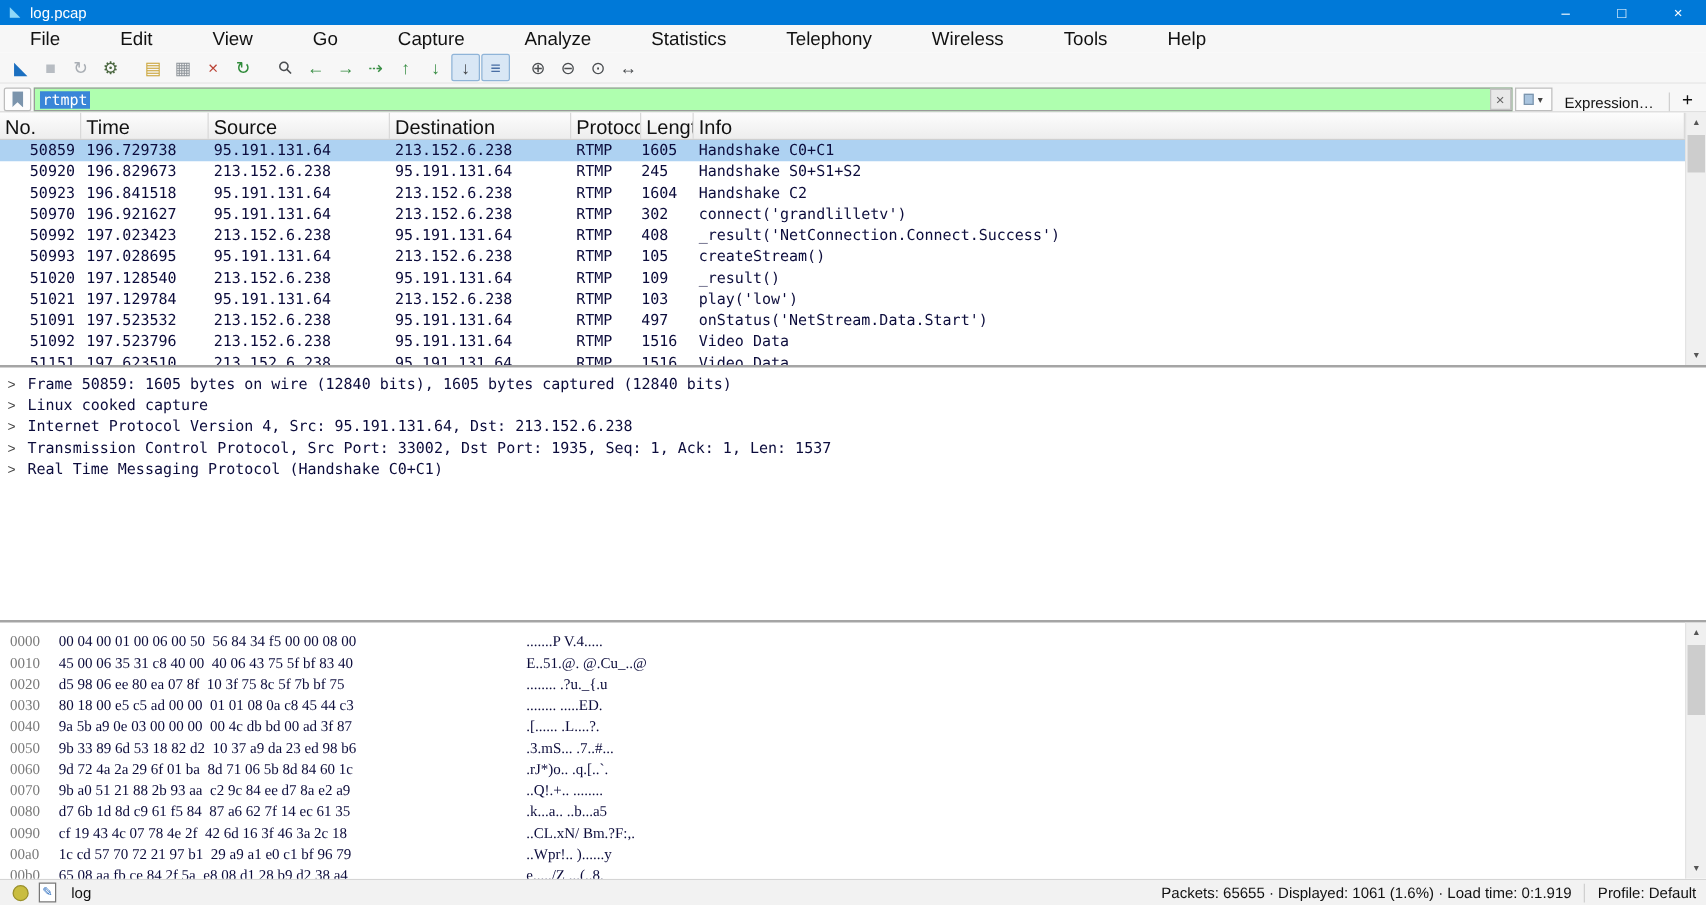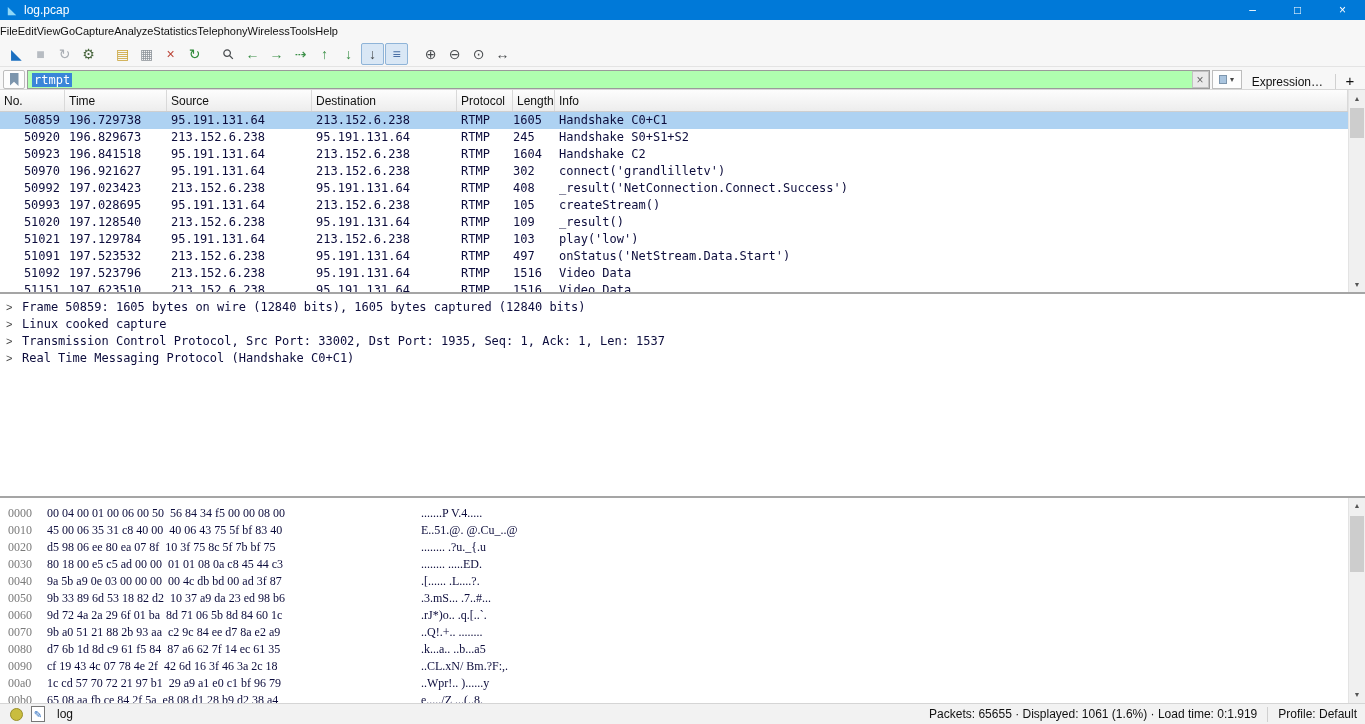--- a/index.html
+++ b/index.html
@@ -9,21 +9,21 @@
 
   
   .titlebar{height:20px;background:var(--c-titlebar,#0079d8);display:flex;align-items:center;color:#fff;flex:0 0 auto}
   .app-icon{width:16px;margin-left:4px;font-size:11px;color:#8fd8f8;line-height:20px;text-align:center}
   .title-text{margin-left:4px;font-size:12px}
   .win-controls{margin-left:auto;display:flex;height:100%}
   .win-btn{width:45px;height:100%;display:flex;align-items:center;justify-content:center;font-size:12px;cursor:default}
 
   
   .menubar{height:22px;background:#f7f7f7;display:flex;align-items:center;flex:0 0 auto}
-  .menu-item{padding:3px 0;font-size:11px;color:#111}
+  .menu-item{padding:3px 24px;font-size:15px;color:#111}
 
   
   .toolbar{height:25px;background:#f7f7f7;display:flex;align-items:center;padding-left:5px;border-bottom:1px solid #e4e4e4;flex:0 0 auto}
   .tool-btn{width:23px;height:22px;display:flex;align-items:center;justify-content:center;font-size:14px;border:1px solid transparent;border-radius:2px;margin-right:1px}
   .tool-btn.group-start{margin-left:10px}
   .tool-btn.pressed{background:#d9e7f5;border-color:#8fb4d8}
   .tool-btn .rot{transform:rotate(-45deg);display:inline-block}
 
   
   .filterbar{height:23px;background:#f7f7f7;display:flex;align-items:flex-end;padding:0 3px;border-bottom:1px solid #d8d8d8;flex:0 0 auto}
@@ -35,21 +35,21 @@
   .filter-combo{width:30px;height:19px;border:1px solid #bdbdbd;background:#fdfdfd;display:flex;align-items:center;justify-content:center;gap:3px;margin-left:2px}
   .combo-swatch{width:8px;height:9px;background:#a9c4de;border:1px solid #7c95ad}
   .combo-arrow{font-size:8px;color:#444}
   .expression-btn{padding:0 10px;color:#111;font-size:12px;white-space:nowrap}
   .vsep{width:1px;height:15px;background:#d0d0d0;margin:0 2px}
   .plus-btn{width:24px;text-align:center;font-size:15px;color:#111}
 
   
   .list-wrap{height:202px;position:relative;flex:0 0 auto;overflow:hidden}
   .header-row{height:22px;display:flex;background:linear-gradient(#fdfdfd,#ededed);border-bottom:1px solid #cfcfcf;padding-right:17px}
-  .hcell{border-right:1px solid #d9d9d9;padding:4px 0 0 4px;font-size:12px;color:#111;overflow:hidden;white-space:nowrap}
+  .hcell{border-right:1px solid #d9d9d9;padding:4px 0 0 4px;font-size:16px;color:#111;overflow:hidden;white-space:nowrap}
   .c-no{width:65px}.c-time{width:102px}.c-src{width:145px}.c-dst{width:145px}.c-proto{width:56px}.c-len{width:42px}.c-info{flex:1}
   .list-body{height:180px;overflow:hidden;font-family:"DejaVu Sans Mono","Liberation Mono",monospace;font-size:12px;color:var(--c-packet-text,#0c0c3c)}
   .prow{height:17px;display:flex;line-height:17px;white-space:nowrap}
   .prow.selected{background:var(--c-selected-row-bg,#aed2f2)}
   .pcell{overflow:hidden;white-space:nowrap;padding-left:4px}
   .pcell.c-no{text-align:right;padding-right:5px;padding-left:0}
   .pcell.c-len{text-align:left;padding-right:3px;padding-left:0}
 
   
   .sbar{position:absolute;right:0;width:17px;background:#f0f0f0;border-left:1px solid #e3e3e3}
@@ -302,20 +302,21 @@
     <div class="sbar list-sbar">
       <div class="sarrow">▲</div>
       <div class="sthumb"></div>
       <div class="sarrow sdown">▼</div>
     </div>
   </div>
 
   <div class="details">
       <div class="dline"><span class="twisty">&gt;</span><span class="dtext">Frame 50859: 1605 bytes on wire (12840 bits), 1605 bytes captured (12840 bits)</span></div>
       <div class="dline"><span class="twisty">&gt;</span><span class="dtext">Linux cooked capture</span></div>
+      <div class="dline"><span class="twisty">&gt;</span><span class="dtext">Internet Protocol Version 4, Src: 95.191.131.64, Dst: 213.152.6.238</span></div>
       <div class="dline"><span class="twisty">&gt;</span><span class="dtext">Transmission Control Protocol, Src Port: 33002, Dst Port: 1935, Seq: 1, Ack: 1, Len: 1537</span></div>
       <div class="dline"><span class="twisty">&gt;</span><span class="dtext">Real Time Messaging Protocol (Handshake C0+C1)</span></div>
     </div>
 
   <div class="hexpane">
     <div>
         <div class="hrow">
           <span class="hoff">0000</span>
           <span class="hbytes">00 04 00 01 00 06 00 50  56 84 34 f5 00 00 08 00</span>
           <span class="hascii">.......P V.4.....</span>

